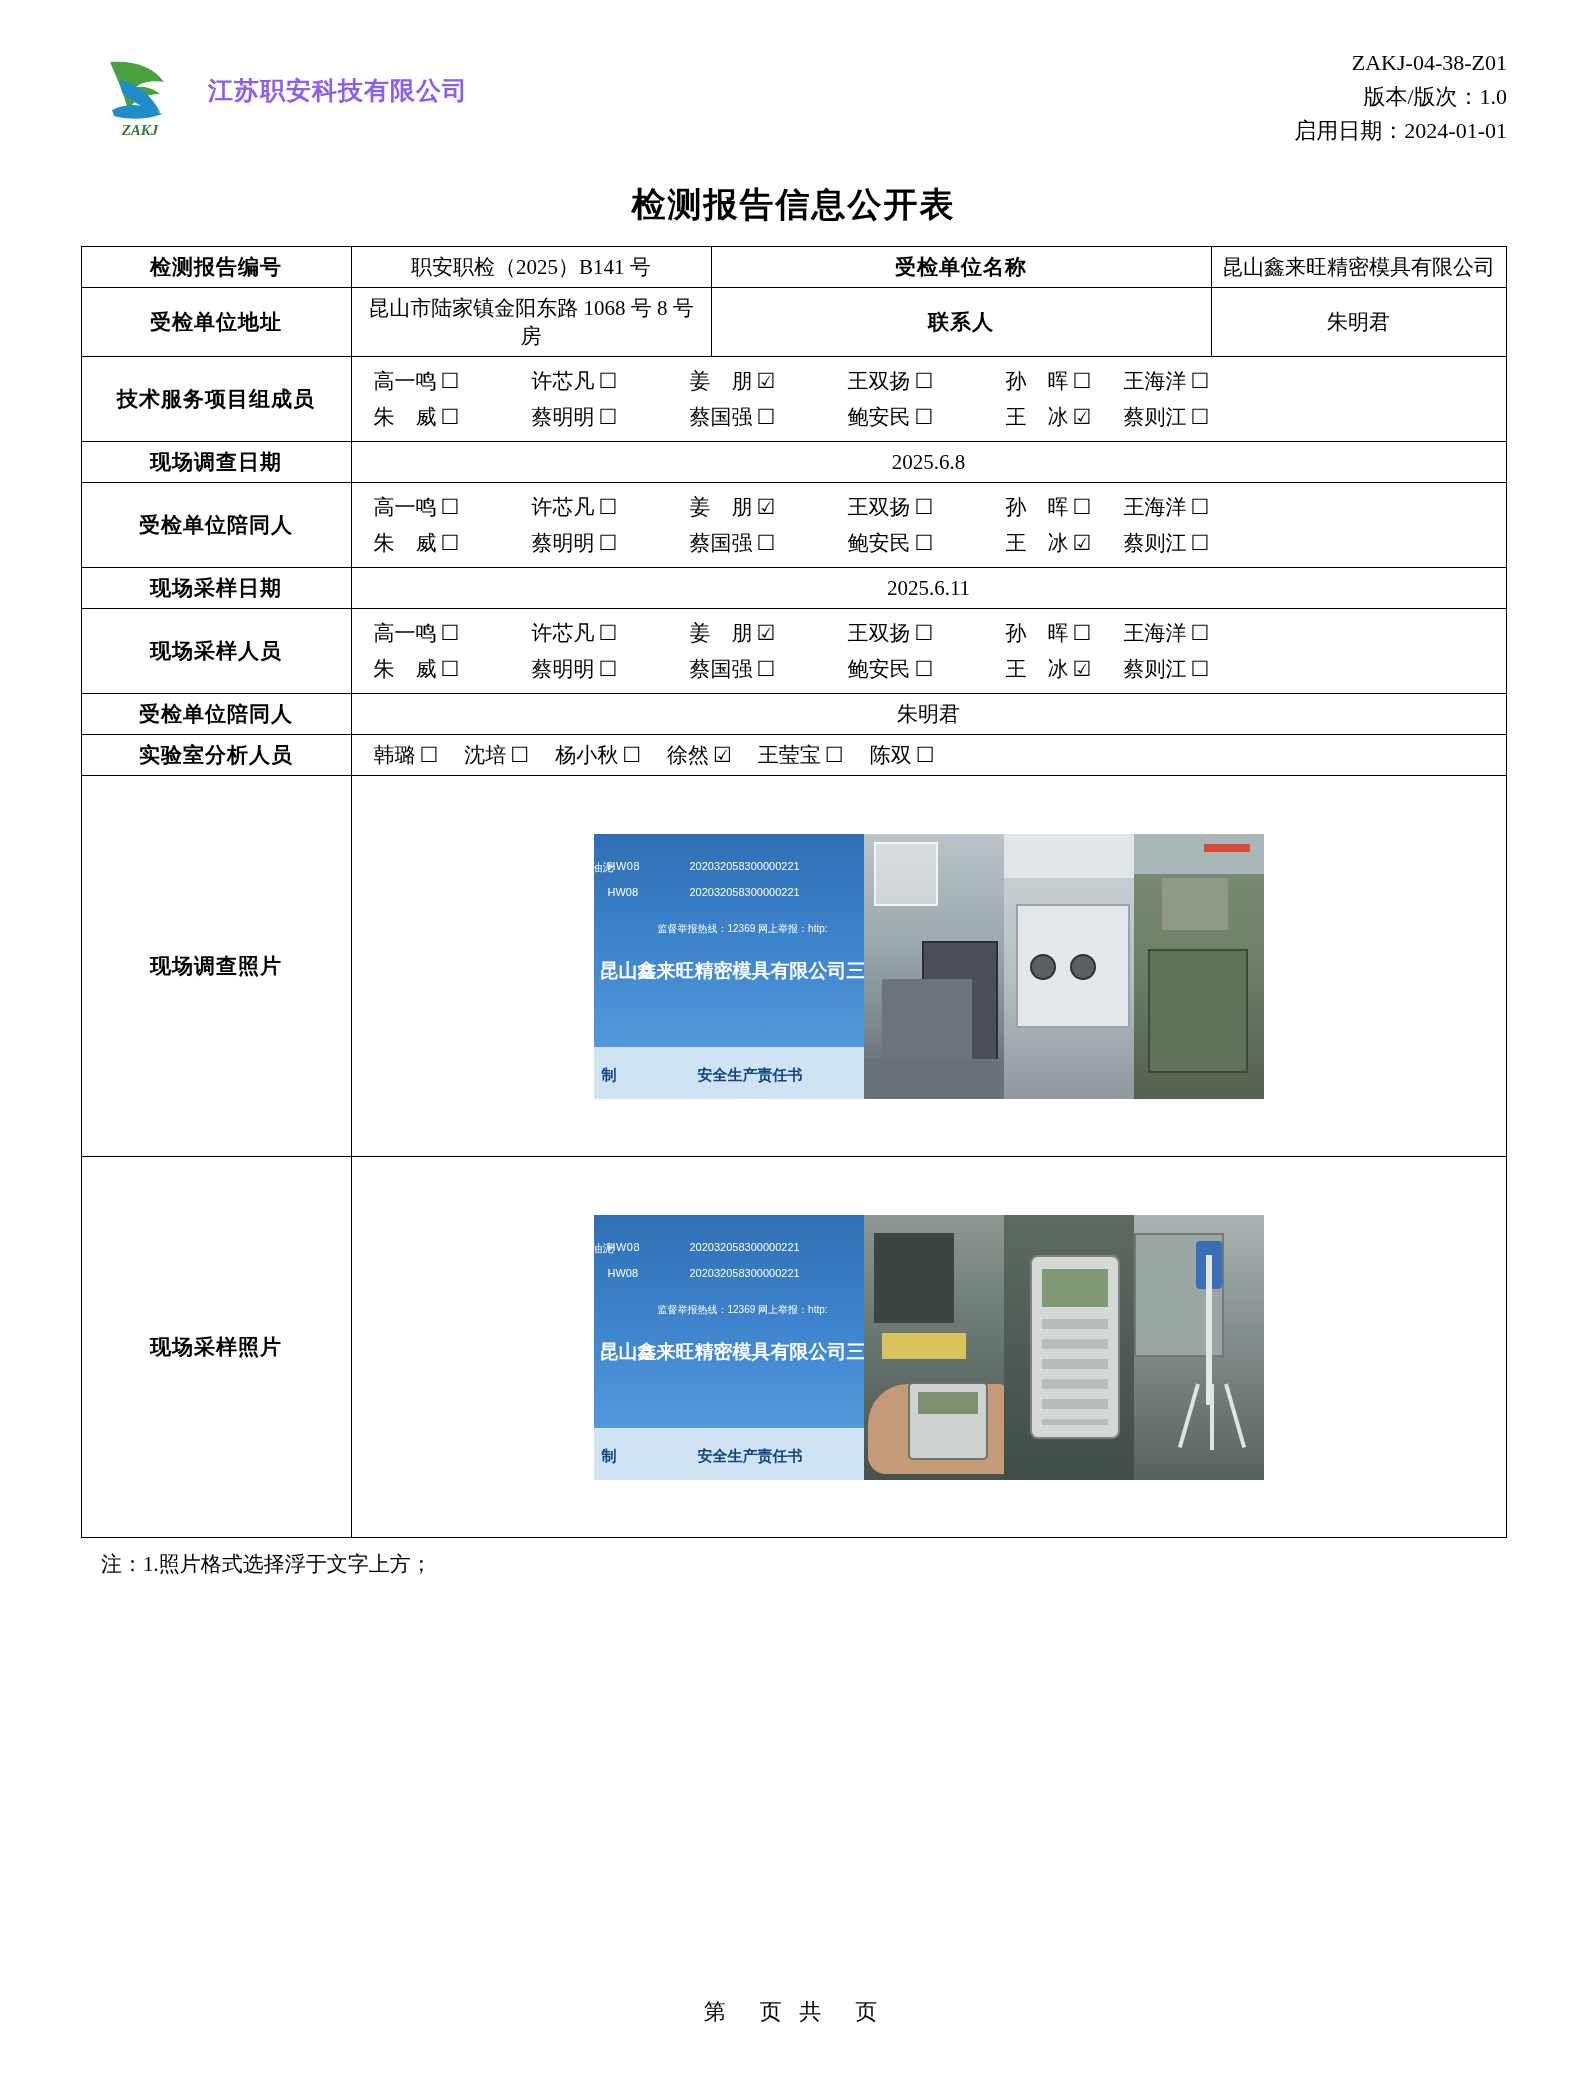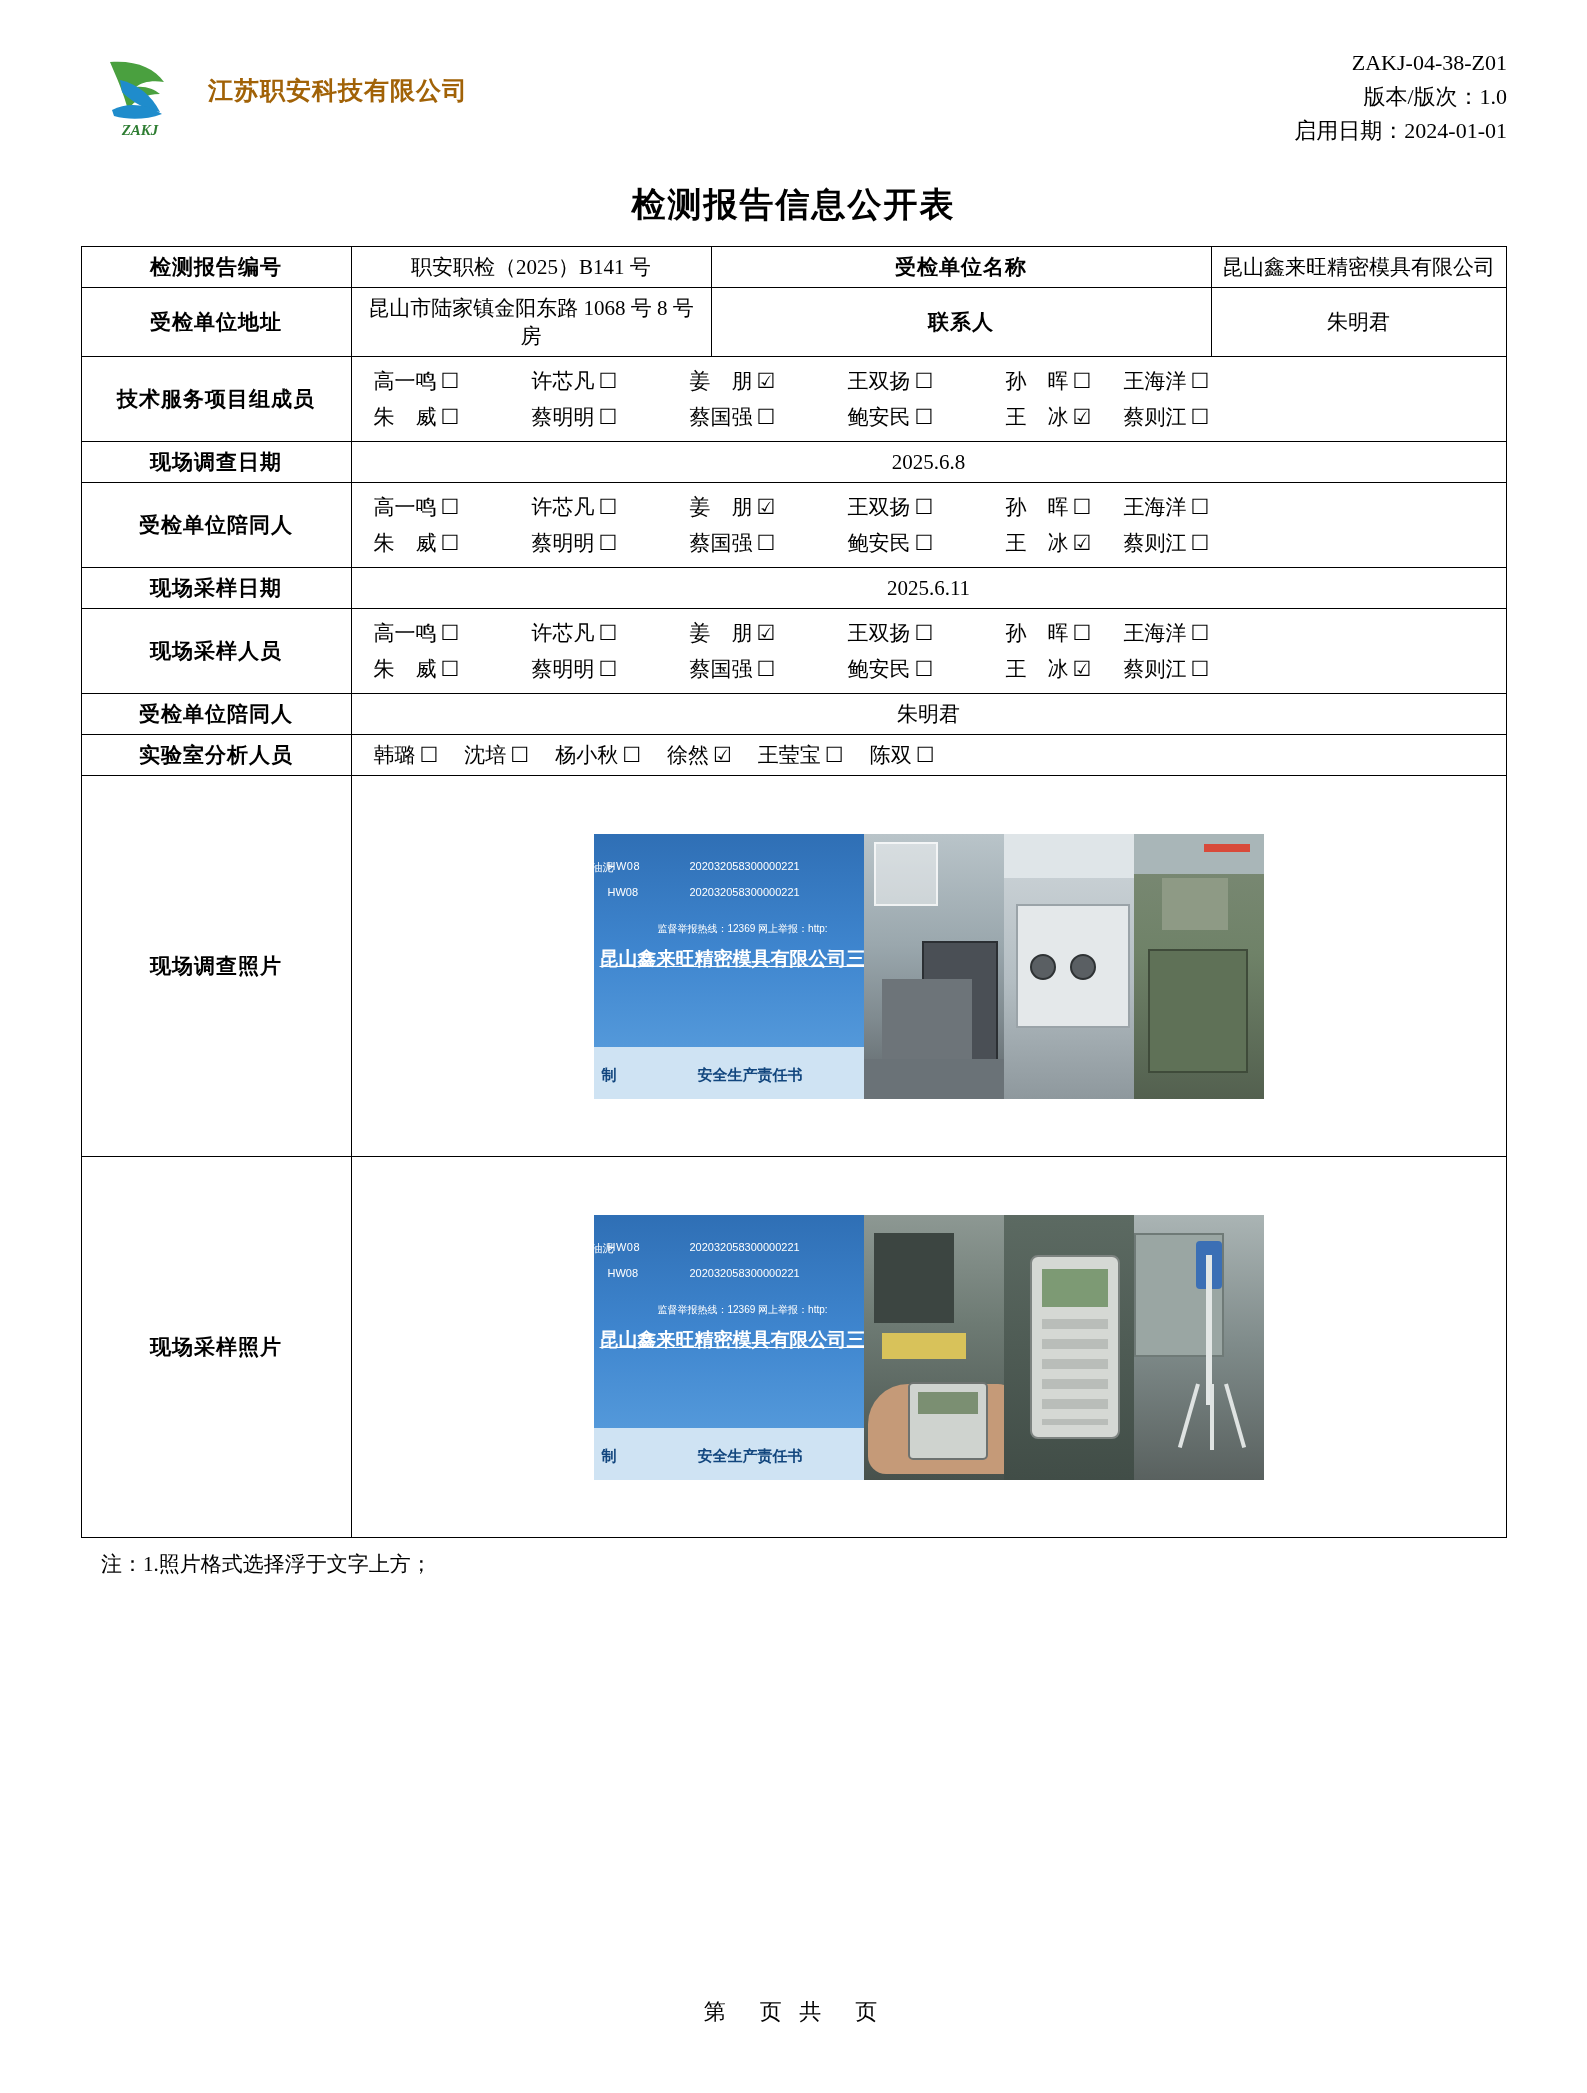--- a/index.html
+++ b/index.html
@@ -38,21 +38,21 @@
   }
   .logo {
     width: 100px;
     height: 100px;
     position: relative;
     flex: none;
   }
   .logo svg { display: block; }
   .company-name {
     font-size: 25px;
-    color: #a16207;
+    color: #8b5cf6;
     font-weight: bold;
     letter-spacing: 1px;
     font-family: "Liberation Serif", "DejaVu Serif", serif;
   }
   .header-right {
     text-align: right;
     font-size: 22px;
     line-height: 1.55;
     padding-top: 6px;
     font-family: Liberation Serif, serif;
@@ -150,27 +150,26 @@
     font-family: "Liberation Sans", sans-serif;
     white-space: nowrap;
   }
   .board .bl1 { top: 26px; left: 14px; font-size: 11px; letter-spacing: .5px; }
   .board .bl2 { top: 26px; left: 96px; font-size: 11px; }
   .board .bl3 { top: 52px; left: 14px; font-size: 11px; }
   .board .bl4 { top: 52px; left: 96px; font-size: 11px; }
   .board .bl5 { top: 88px; left: 64px; font-size: 10px; }
   .board .big {
     position: absolute;
-    top: 112px; left: 6px;
+    top: 124px; left: 6px;
     font-size: 19px;
     font-weight: bold;
     color: #fff;
     font-family: "Liberation Sans", sans-serif;
     white-space: nowrap;
-    text-decoration: underline;
   }
   .board .bottom-bar {
     position: absolute;
     left: 0; right: 0; bottom: 0;
     height: 52px;
     background: #cfe3f3;
   }
   .board .bbl {
     position: absolute;
     bottom: 14px; left: 8px;

